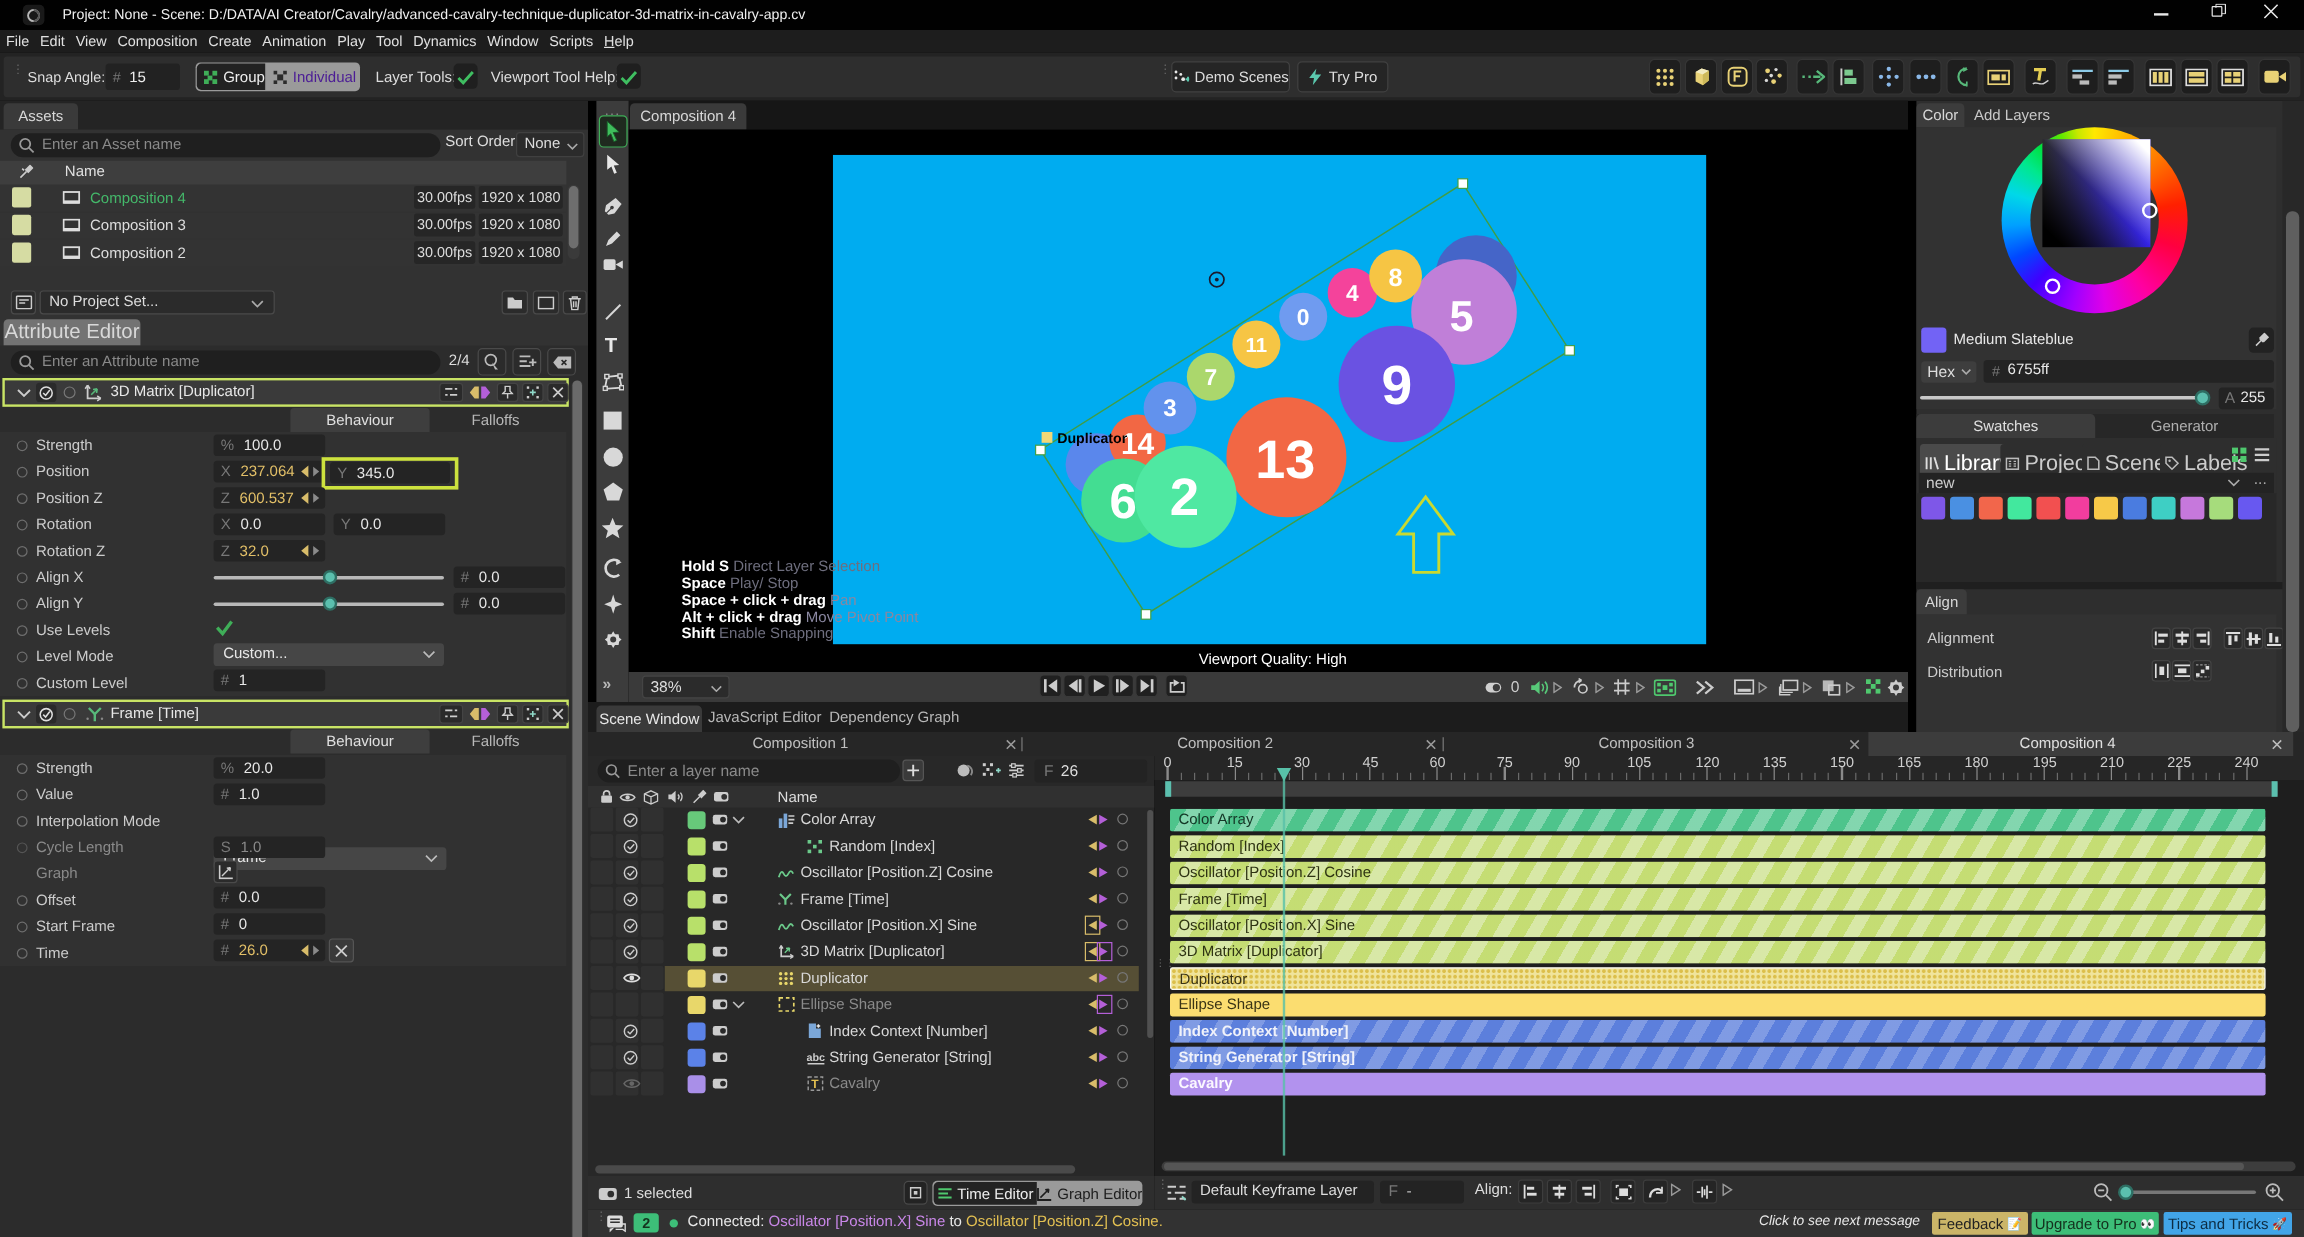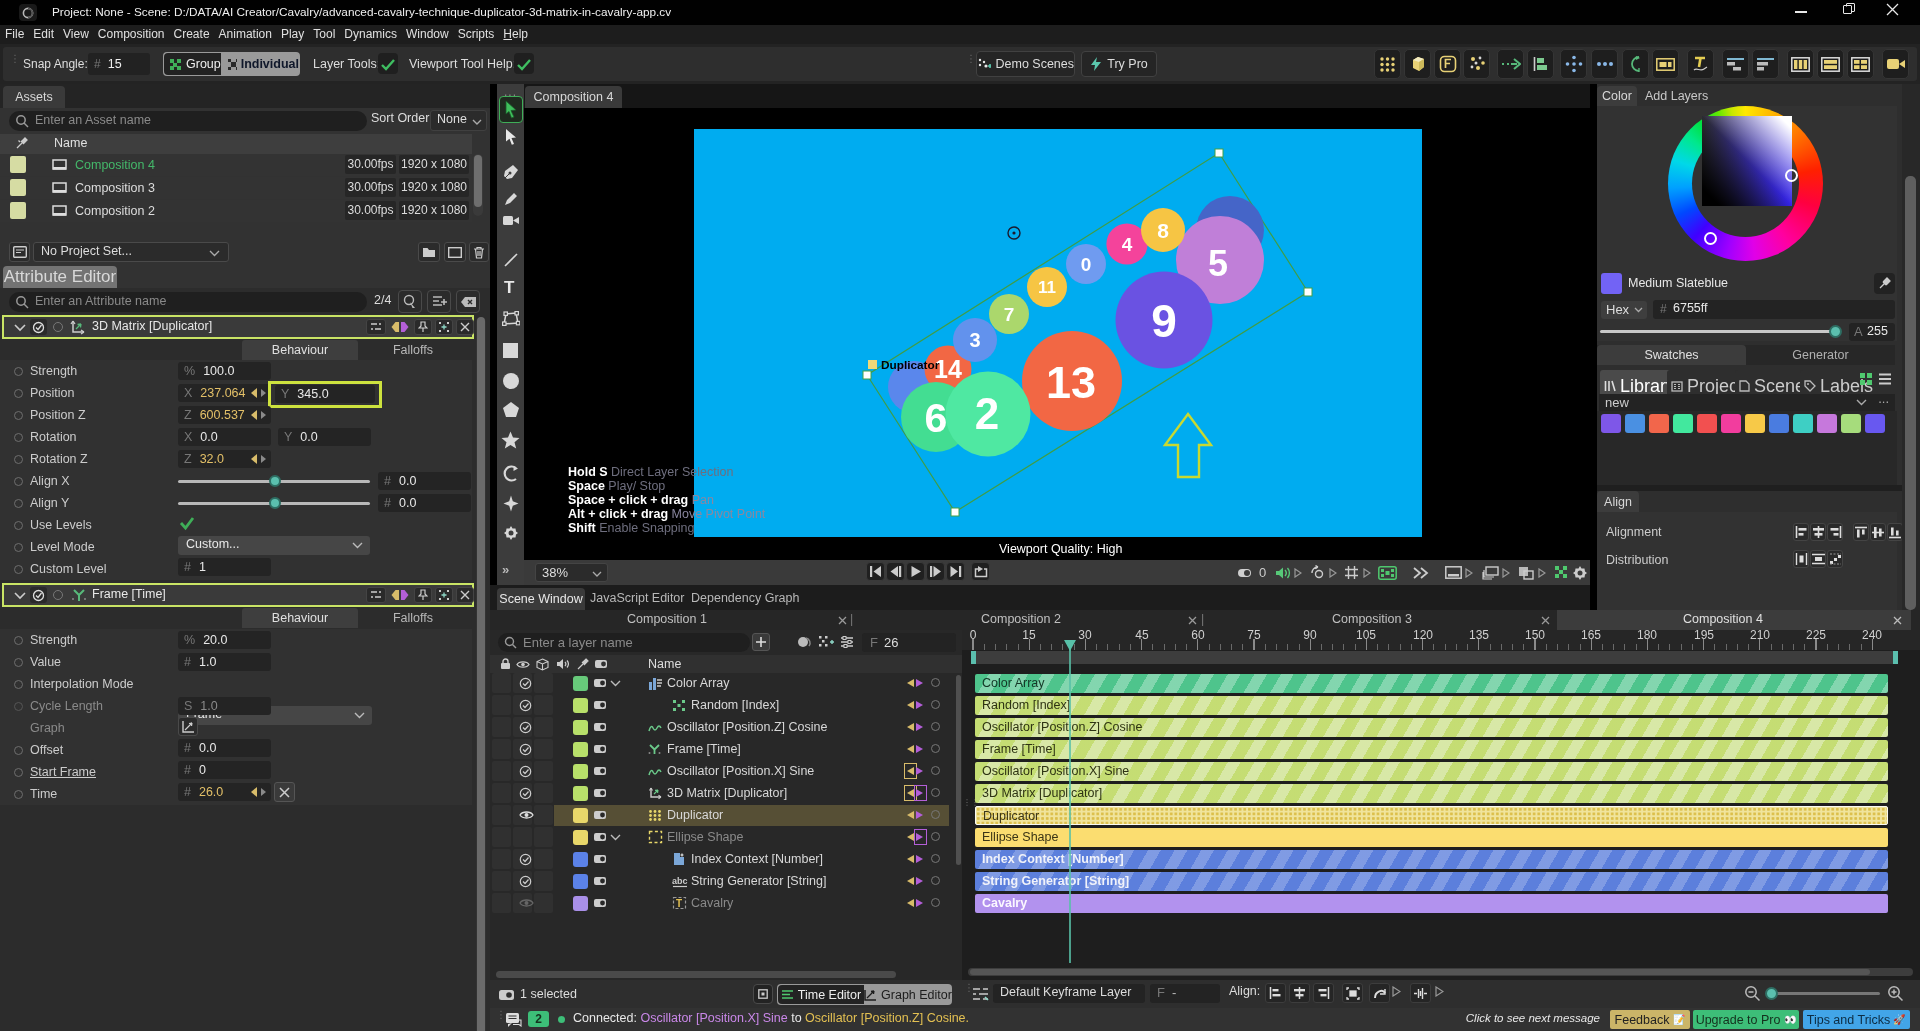--- a/index.html
+++ b/index.html
@@ -73,21 +73,21 @@
     <div class="abs" style="left:222px;top:9px;width:77px;height:22px;background:#9a9a9a;border-radius:0 4px 4px 0;display:flex;align-items:center;">
       <svg width="13" height="13" style="margin-left:5px;">
           <g fill="#2b2b2b">
             <rect x="1" y="1" width="3" height="3"></rect>
             <rect x="9" y="1" width="3" height="3"></rect>
             <rect x="4" y="4" width="5" height="5"></rect>
             <rect x="1" y="9" width="3" height="3"></rect>
             <rect x="9" y="9" width="3" height="3"></rect>
           </g>
         </svg>
-      <span style="margin-left:4px;color:#0f172a;font-weight:bold;">Individual</span>
+      <span style="margin-left:4px;color:#4c1d95;">Individual</span>
     </div>
     <div class="abs" style="left:313px;top:13px;font-size:12.5px;color:#ddd;">Layer Tools:</div>
     <div class="abs" style="left:378px;top:9px;width:20px;height:21px;background:#1f1f1f;border-radius:4px;"></div>
       <svg class="abs" style="left:380px;top:13px;" width="16" height="15">
         <path d="M2 8 L6 12 L14 3" stroke="#3fbe61" stroke-width="2.4" fill="none"></path>
       </svg>
     <div class="abs" style="left:409px;top:13px;font-size:12.5px;color:#ddd;">Viewport Tool Help:</div>
     <div class="abs" style="left:514px;top:9px;width:20px;height:21px;background:#1f1f1f;border-radius:4px;"></div>
       <svg class="abs" style="left:516px;top:13px;" width="16" height="15">
         <path d="M2 8 L6 12 L14 3" stroke="#3fbe61" stroke-width="2.4" fill="none"></path>
@@ -611,21 +611,21 @@
             <path d="M3 10 L10 3 M10 3 l-3 0.5 M10 3 l-0.5 3" stroke="#ccc" stroke-width="1.2" fill="none"></path>
           </svg>
         </div>
       <div class="attrcirc" style="top:662px;"></div>
         <div class="attrlbl" style="top:659px;">Offset</div>
       <div class="vbox" style="left:178px;top:655px;width:93px;">
           <span class="dim" style="margin-left:6px;">#</span>
           <span style="margin-left:8px;color:#e8e8e8;">0.0</span>
         </div>
       <div class="attrcirc" style="top:684px;"></div>
-        <div class="attrlbl" style="top:681px;text-decoration:underline;">Start Frame</div>
+        <div class="attrlbl" style="top:681px;">Start Frame</div>
       <div class="vbox" style="left:178px;top:677px;width:93px;">
           <span class="dim" style="margin-left:6px;">#</span>
           <span style="margin-left:8px;color:#e8e8e8;">0</span>
         </div>
       <div class="attrcirc" style="top:706px;"></div>
         <div class="attrlbl" style="top:703px;">Time</div>
       <div class="vbox" style="left:178px;top:699px;width:93px;">
           <span class="dim" style="margin-left:6px;">#</span>
           <span style="margin-left:8px;color:#e3c068;">26.0</span>
         </div>

